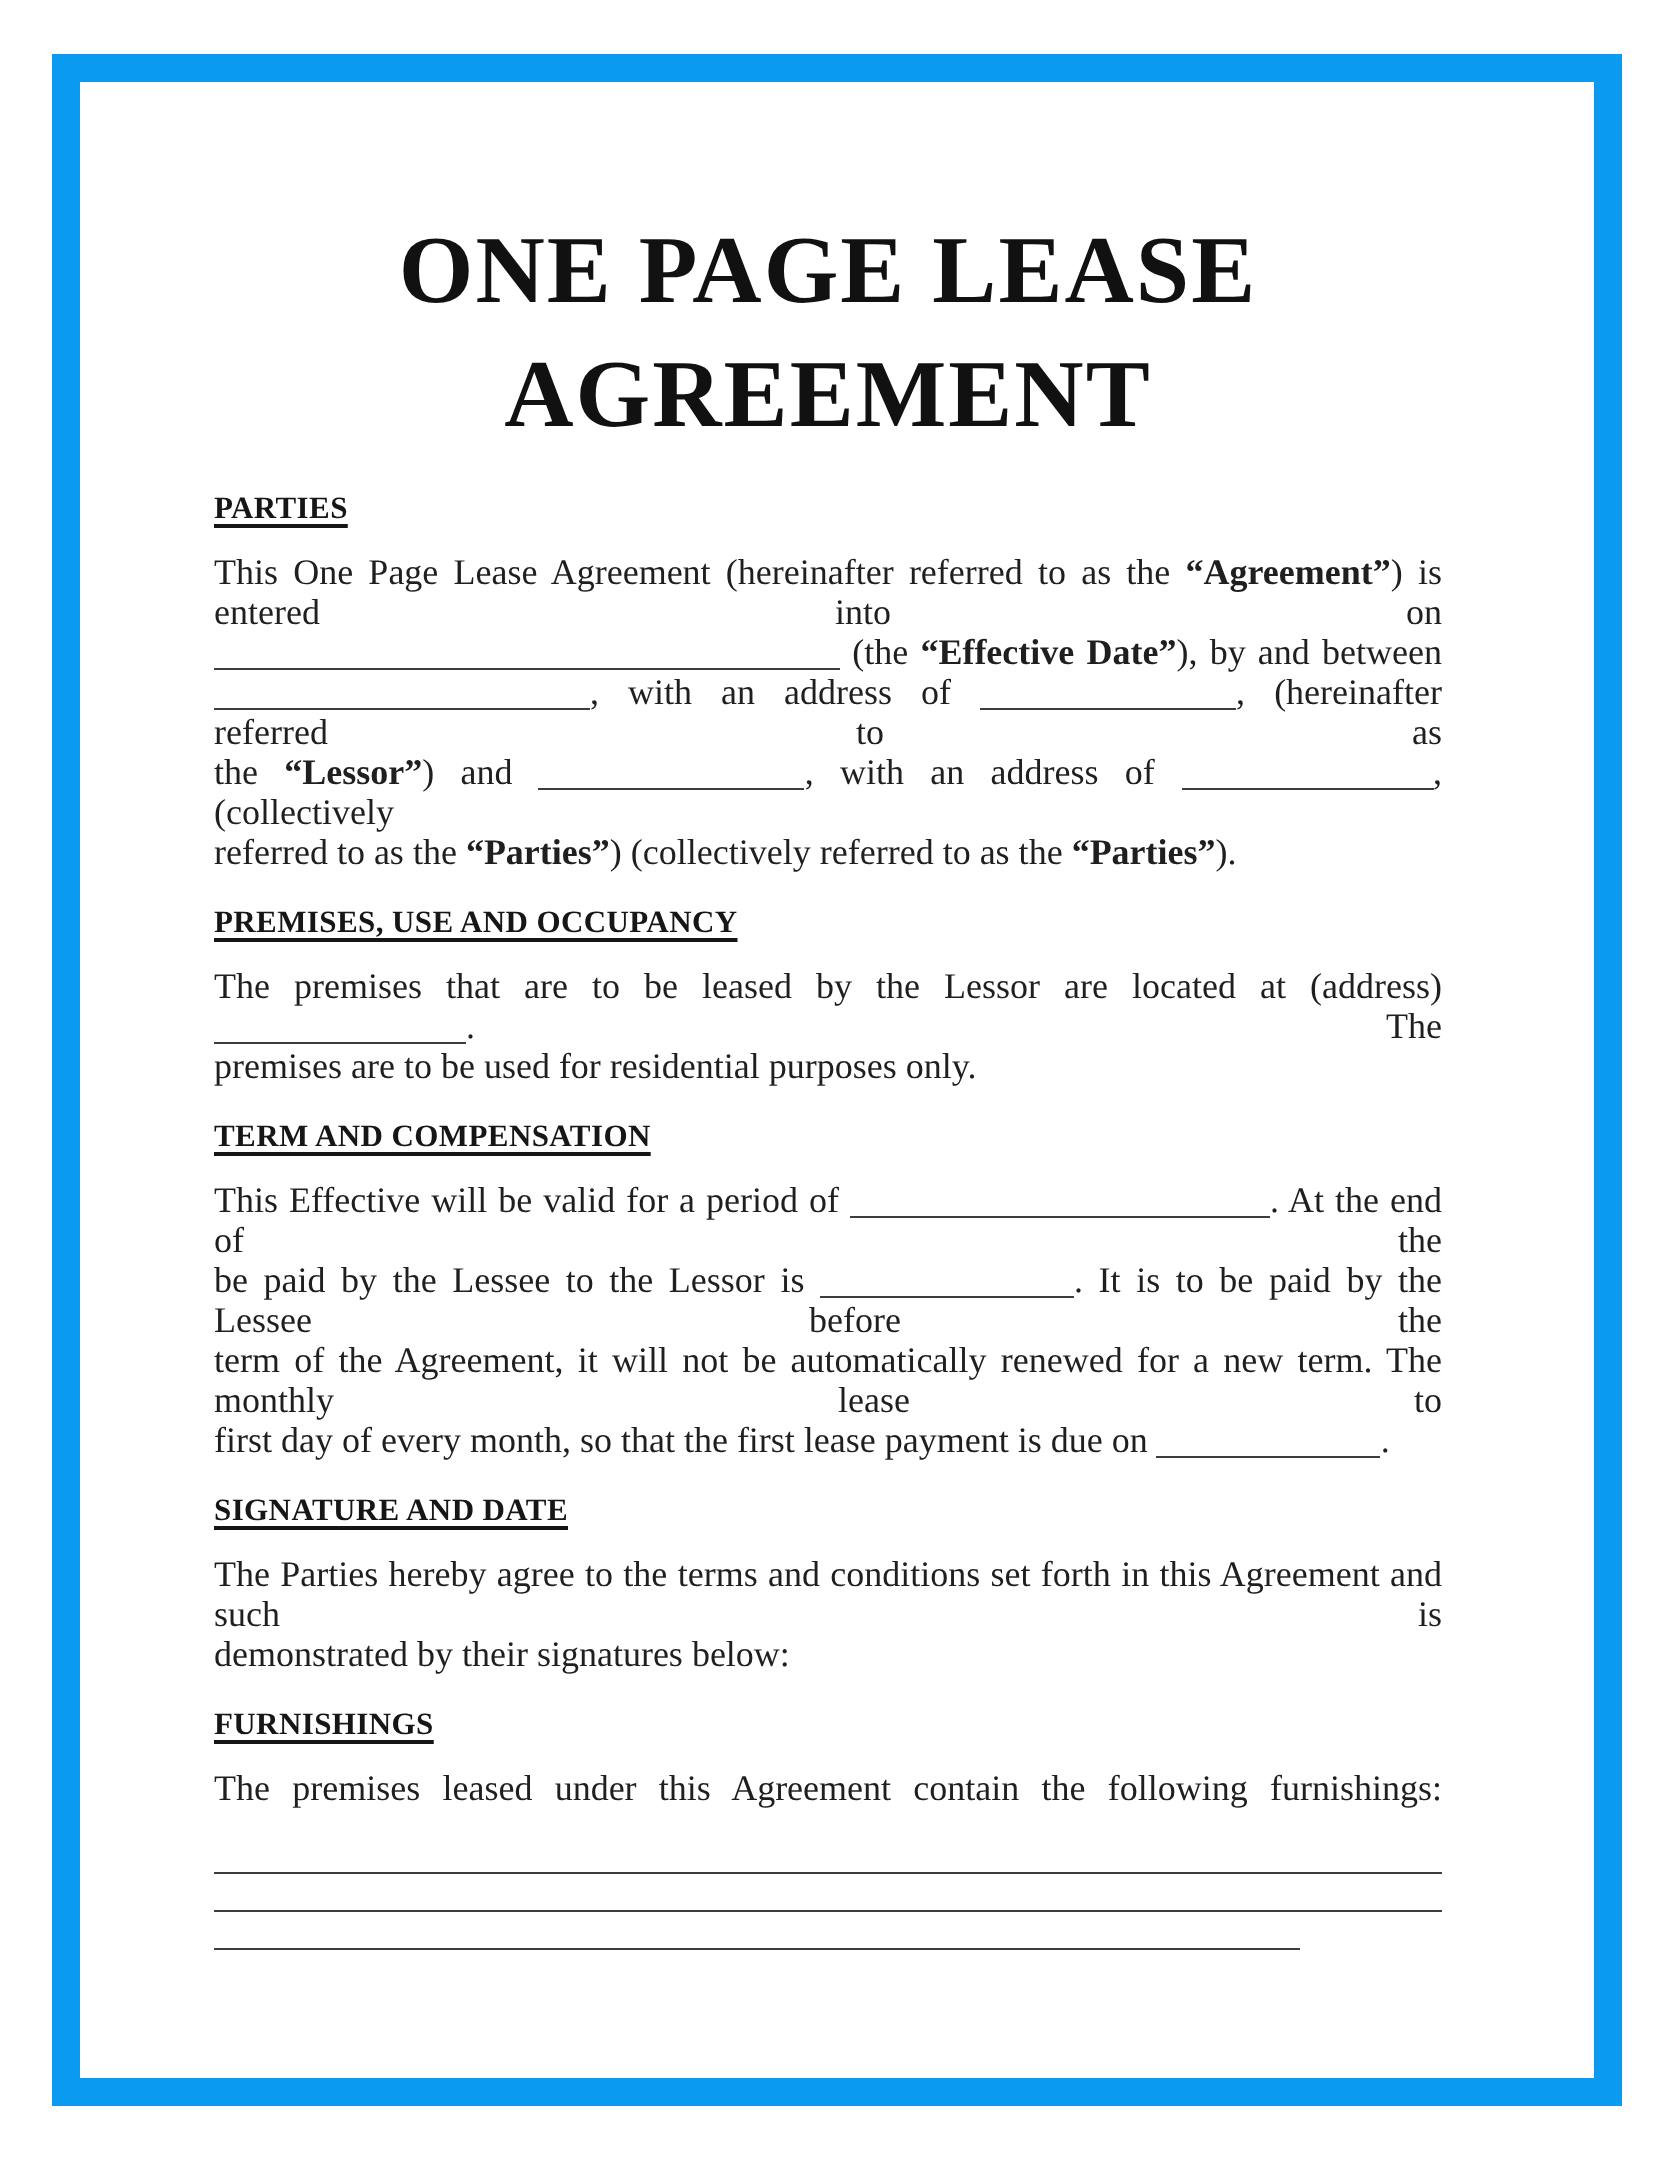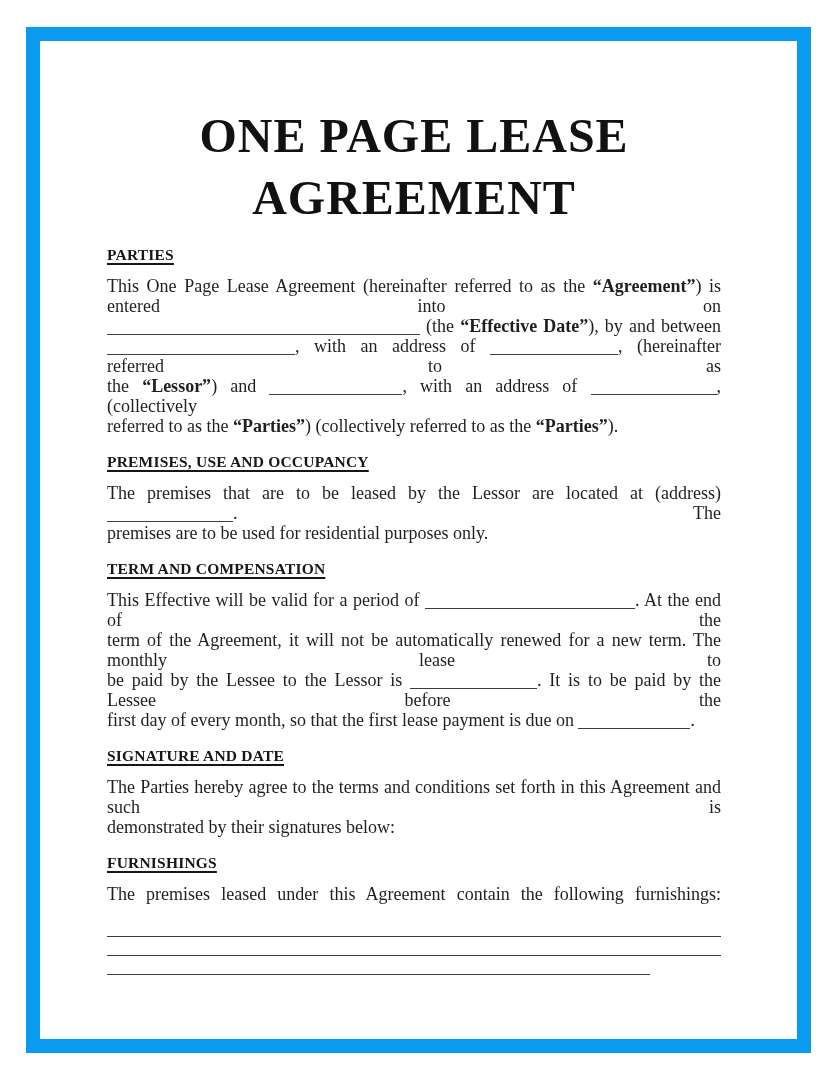--- a/index.html
+++ b/index.html
@@ -89,22 +89,22 @@
           <h2 class="section-heading">PREMISES, USE AND OCCUPANCY</h2>
           <div class="paragraph">
             <div class="pline just"><span class="run">The premises that are to be leased by the Lessor are located at (address) </span><span class="blank" style="width: 126px;"></span><span class="run">. The</span></div>
             <div class="pline"><span class="run">premises are to be used for residential purposes only.</span></div>
           </div>
         </section>
         <section class="doc-section">
           <h2 class="section-heading">TERM AND COMPENSATION</h2>
           <div class="paragraph">
             <div class="pline just"><span class="run">This Effective will be valid for a period of </span><span class="blank" style="width: 210px;"></span><span class="run">. At the end of the</span></div>
+            <div class="pline just"><span class="run">be paid by the Lessee to the Lessor is </span><span class="blank" style="width: 127px;"></span><span class="run">. It is to be paid by the Lessee before the</span></div>
             <div class="pline just"><span class="run">term of the Agreement, it will not be automatically renewed for a new term. The monthly lease to</span></div>
-            <div class="pline just"><span class="run">be paid by the Lessee to the Lessor is </span><span class="blank" style="width: 127px;"></span><span class="run">. It is to be paid by the Lessee before the</span></div>
             <div class="pline"><span class="run">first day of every month, so that the first lease payment is due on </span><span class="blank" style="width: 112px;"></span><span class="run">.</span></div>
           </div>
         </section>
         <section class="doc-section">
         </section>
         <section class="doc-section">
           <h2 class="section-heading">SIGNATURE AND DATE</h2>
           <div class="paragraph">
             <div class="pline just"><span class="run">The Parties hereby agree to the terms and conditions set forth in this Agreement and such is</span></div>
             <div class="pline"><span class="run">demonstrated by their signatures below:</span></div>

